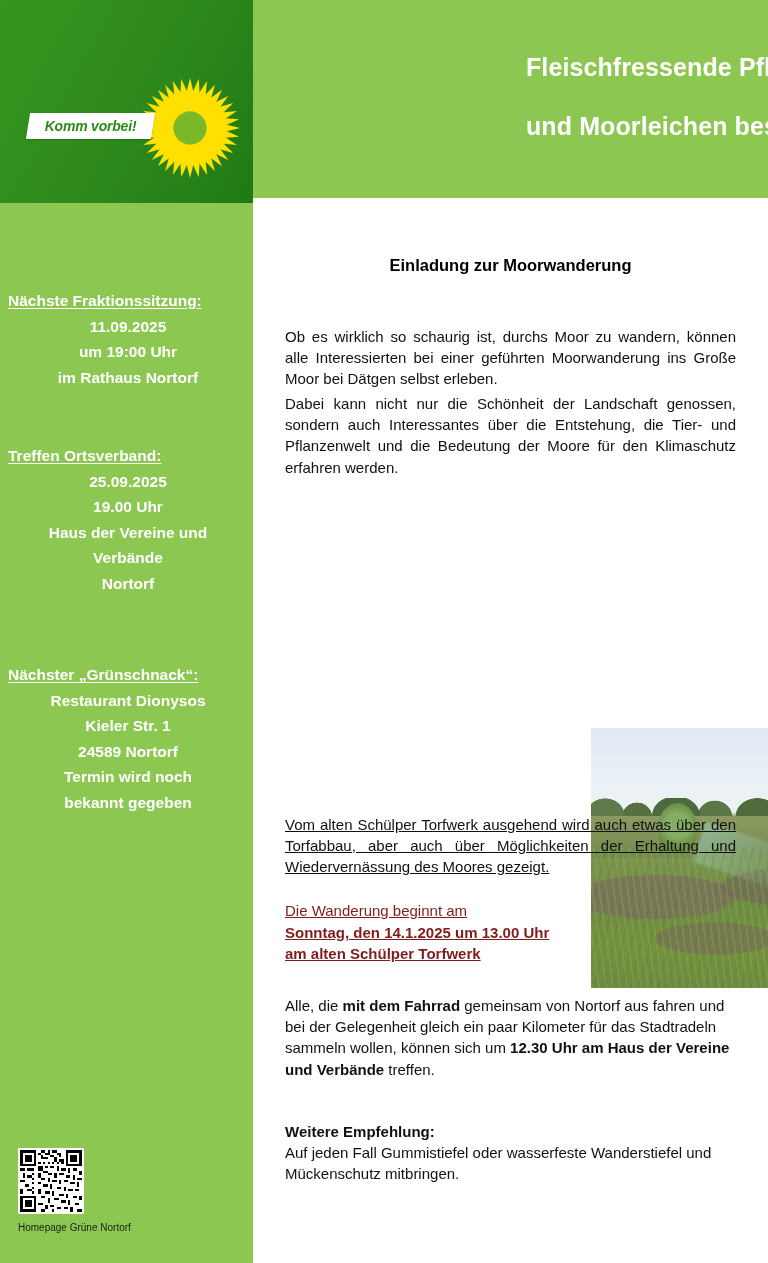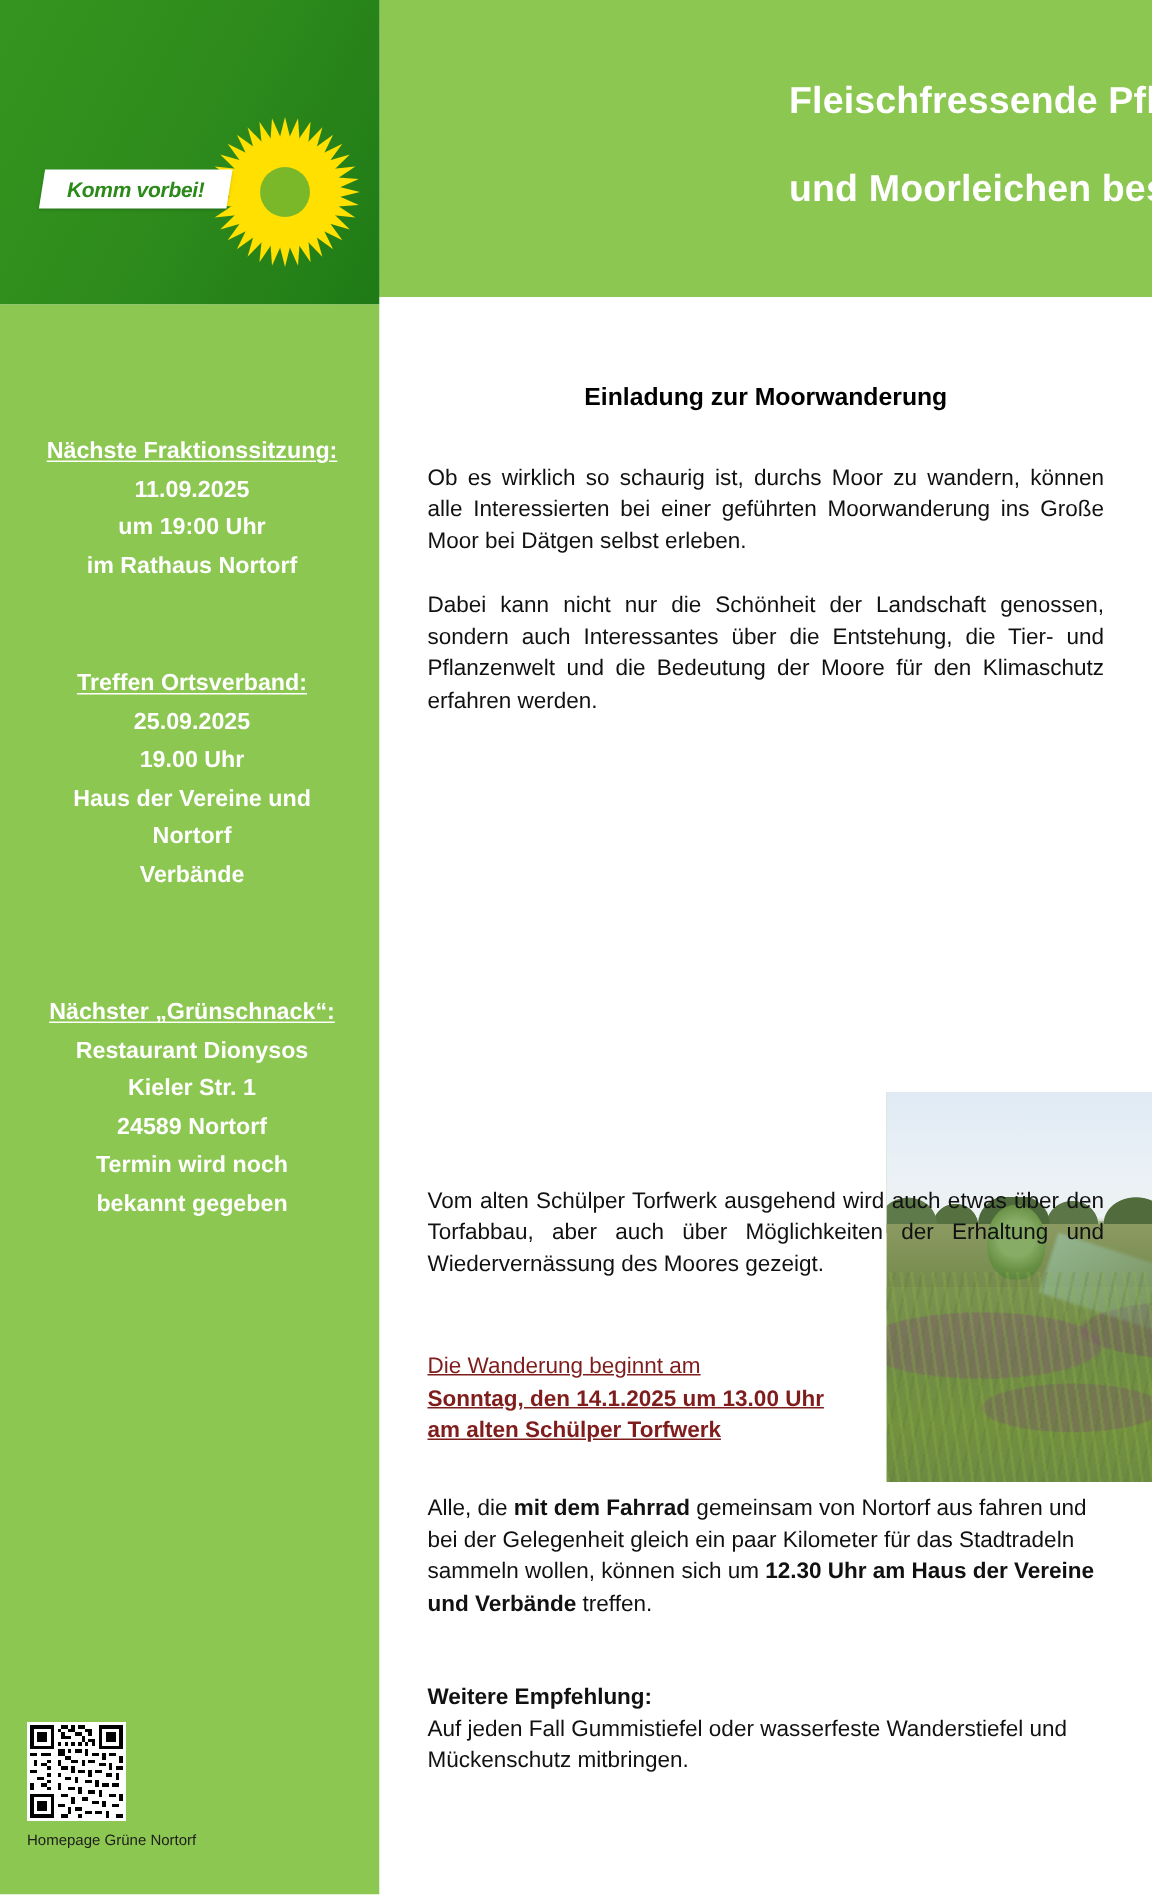--- a/index.html
+++ b/index.html
@@ -47,21 +47,21 @@
 
   
   .sidebar{
     position:absolute;left:0;top:203px;width:253px;height:1060px;
     background:#8cc751;
   }
   .side-block{position:absolute;left:8px;width:240px;}
   .side-block .head{
     color:#ffffff;font-size:15.5px;font-weight:bold;
     text-decoration:underline;text-underline-offset:2px;
-    line-height:25.5px;white-space:nowrap;text-align:center;
+    line-height:25.5px;white-space:nowrap;
   }
   .side-block .line{
     color:#ffffff;font-size:15.5px;font-weight:bold;line-height:25.5px;
     white-space:nowrap;
     text-align:center;
   }
   .qr-wrap{position:absolute;left:18px;top:945px;}
   .qr{width:66px;height:66px;background:#ffffff;display:block;}
   .qr-caption{
     margin-top:8px;color:#1d1d1b;font-size:10px;font-weight:normal;
@@ -75,22 +75,22 @@
   }
   .main-heading{
     position:absolute;left:0;top:58px;width:515px;text-align:center;
     color:#000000;font-size:16.5px;font-weight:bold;
   }
   .body-text{
     position:absolute;left:32px;width:451px;
     color:#111111;font-size:15px;line-height:21.2px;
     text-align:justify;
   }
-  .body-text.p1{top:110px;}
-  .body-text.p2{top:592px;}
+  .body-text.p1{top:128px;}
+  .body-text.p2{top:616px;text-decoration:underline;}
   .body-text.p4{top:797px;text-align:left;}
   .body-text.p5{top:923px;text-align:left;}
   .center-block{
     position:absolute;left:32px;top:702px;width:451px;text-align:left;
     color:#7f1d1d;font-size:15px;line-height:21.5px;text-decoration:underline;
   }
 
   
   .photo{
     position:absolute;left:338px;top:530px;width:354px;height:260px;
@@ -216,22 +216,22 @@
       <div class="line">11.09.2025</div>
       <div class="line">um 19:00 Uhr</div>
       <div class="line">im Rathaus Nortorf</div>
     </div>
 
     <div class="side-block" style="top:240px;">
       <div class="head">Treffen Ortsverband:</div>
       <div class="line">25.09.2025</div>
       <div class="line">19.00 Uhr</div>
       <div class="line">Haus der Vereine und</div>
+      <div class="line">Verbände</div>
       <div class="line">Nortorf</div>
-      <div class="line">Verbände</div>
     </div>
 
     <div class="side-block" style="top:445px;margin-top:14px;">
       <div class="head">Nächster „Grünschnack“:</div>
       <div class="line">Restaurant Dionysos</div>
       <div class="line">Kieler Str. 1</div>
       <div class="line">24589 Nortorf</div>
       <div class="line">Termin wird noch</div>
       <div class="line">bekannt gegeben</div>
     </div>

